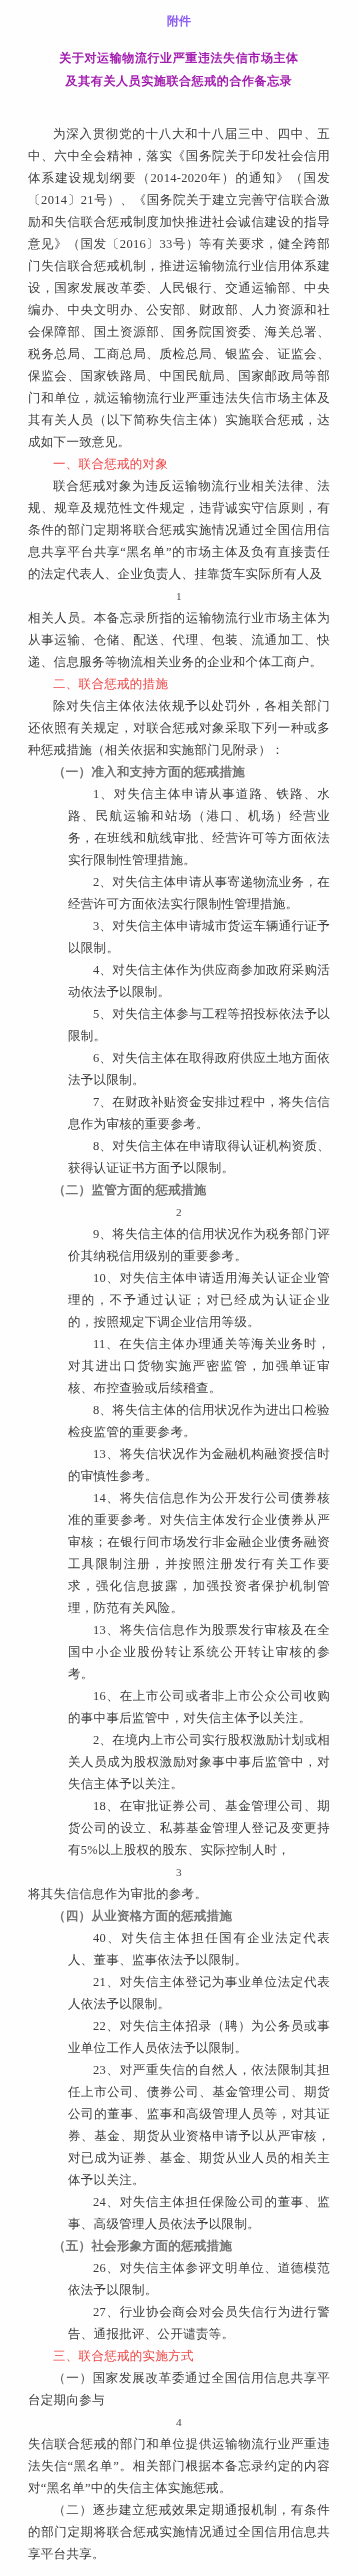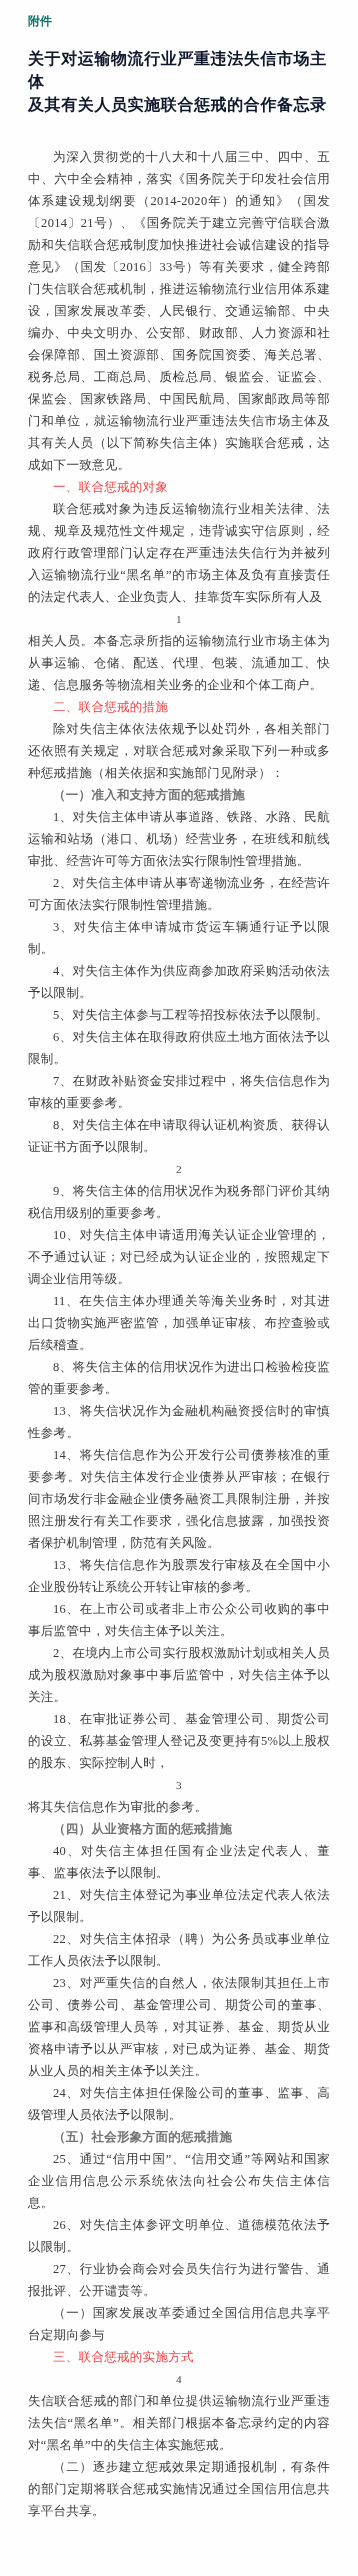--- a/index.html
+++ b/index.html
@@ -16,28 +16,30 @@
     min-height:2576px;
     background:#fefefe;
     box-sizing:border-box;
     padding:13px 28px 24px 28px;
     position:relative;
   }
   .attachment-label{
     font-size:12px;
     font-weight:bold;
     font-family:"Liberation Sans","DejaVu Sans",sans-serif;
-    color:#0f766e;
+    color:#8b5cf6;
     margin-bottom:16.7px;
+    text-align:center;
   }
   .doc-title{
-    font-size:16px;
+    text-align:center;
+    font-size:12px;
     line-height:23px;
     font-weight:bold;
-    color:#0f172a;
+    color:#a21caf;
     letter-spacing:0.6px;
     margin:0 0 0 0;
   }
   .doc-body{
     margin-top:30px;
     font-size:12.5px;
     line-height:22px;
     text-align:justify;
     letter-spacing:0.3px;
   }
@@ -48,21 +50,21 @@
     font-family:"Liberation Sans","DejaVu Sans",sans-serif;
     font-weight:normal;
     color:#ef4444;
     text-indent:2em;
   }
   .subheading{
     font-weight:600;
     color:#737373;
     text-indent:2em;
   }
-  .item{text-indent:2em;}
+  .item{text-indent:2em;margin-left:40px;}
   .page-number{
     text-align:center;
     text-indent:0;
     color:#4a4a4a;
     font-size:11.3px;
   }
 </style>
 </head>
 <body>
 
@@ -71,58 +73,58 @@
   <div class="attachment-label">附件</div>
 
   <div class="doc-title">
     <div>关于对运输物流行业严重违法失信市场主体</div>
     <div>及其有关人员实施联合惩戒的合作备忘录</div>
   </div>
 
   <div class="doc-body" id="doc-blocks">
       <div class="block paragraph">为深入贯彻党的十八大和十八届三中、四中、五中、六中全会精神，落实《国务院关于印发社会信用体系建设规划纲要（2014-2020年）的通知》（国发〔2014〕21号）、《国务院关于建立完善守信联合激励和失信联合惩戒制度加快推进社会诚信建设的指导意见》（国发〔2016〕33号）等有关要求，健全跨部门失信联合惩戒机制，推进运输物流行业信用体系建设，国家发展改革委、人民银行、交通运输部、中央编办、中央文明办、公安部、财政部、人力资源和社会保障部、国土资源部、国务院国资委、海关总署、税务总局、工商总局、质检总局、银监会、证监会、保监会、国家铁路局、中国民航局、国家邮政局等部门和单位，就运输物流行业严重违法失信市场主体及其有关人员（以下简称失信主体）实施联合惩戒，达成如下一致意见。</div>
       <div class="block heading1">一、联合惩戒的对象</div>
-      <div class="block paragraph">联合惩戒对象为违反运输物流行业相关法律、法规、规章及规范性文件规定，违背诚实守信原则，经政府行政管理部门认定存在严重违法失信行为并被列入运输物流行业“黑名单”的市场主体及负有直接责任的法定代表人、企业负责人、挂靠货车实际所有人及</div>
+      <div class="block paragraph">联合惩戒对象为违反运输物流行业相关法律、法规、规章及规范性文件规定，违背诚实守信原则，有条件的部门定期将联合惩戒实施情况通过全国信用信息共享平台共享“黑名单”的市场主体及负有直接责任的法定代表人、企业负责人、挂靠货车实际所有人及</div>
       <div class="block page-number">1</div>
       <div class="block paragraph-cont">相关人员。本备忘录所指的运输物流行业市场主体为从事运输、仓储、配送、代理、包装、流通加工、快递、信息服务等物流相关业务的企业和个体工商户。</div>
       <div class="block heading1">二、联合惩戒的措施</div>
       <div class="block paragraph">除对失信主体依法依规予以处罚外，各相关部门还依照有关规定，对联合惩戒对象采取下列一种或多种惩戒措施（相关依据和实施部门见附录）：</div>
       <div class="block subheading">（一）准入和支持方面的惩戒措施</div>
       <div class="block item">1、对失信主体申请从事道路、铁路、水路、民航运输和站场（港口、机场）经营业务，在班线和航线审批、经营许可等方面依法实行限制性管理措施。</div>
       <div class="block item">2、对失信主体申请从事寄递物流业务，在经营许可方面依法实行限制性管理措施。</div>
       <div class="block item">3、对失信主体申请城市货运车辆通行证予以限制。</div>
       <div class="block item">4、对失信主体作为供应商参加政府采购活动依法予以限制。</div>
       <div class="block item">5、对失信主体参与工程等招投标依法予以限制。</div>
       <div class="block item">6、对失信主体在取得政府供应土地方面依法予以限制。</div>
       <div class="block item">7、在财政补贴资金安排过程中，将失信信息作为审核的重要参考。</div>
       <div class="block item">8、对失信主体在申请取得认证机构资质、获得认证证书方面予以限制。</div>
+      <div class="block subheading">（二）监管方面的惩戒措施</div>
       <div class="block page-number">2</div>
       <div class="block item">9、将失信主体的信用状况作为税务部门评价其纳税信用级别的重要参考。</div>
       <div class="block item">10、对失信主体申请适用海关认证企业管理的，不予通过认证；对已经成为认证企业的，按照规定下调企业信用等级。</div>
       <div class="block item">11、在失信主体办理通关等海关业务时，对其进出口货物实施严密监管，加强单证审核、布控查验或后续稽查。</div>
       <div class="block item">8、将失信主体的信用状况作为进出口检验检疫监管的重要参考。</div>
       <div class="block item">13、将失信状况作为金融机构融资授信时的审慎性参考。</div>
       <div class="block item">14、将失信信息作为公开发行公司债券核准的重要参考。对失信主体发行企业债券从严审核；在银行间市场发行非金融企业债务融资工具限制注册，并按照注册发行有关工作要求，强化信息披露，加强投资者保护机制管理，防范有关风险。</div>
       <div class="block item">13、将失信信息作为股票发行审核及在全国中小企业股份转让系统公开转让审核的参考。</div>
       <div class="block item">16、在上市公司或者非上市公众公司收购的事中事后监管中，对失信主体予以关注。</div>
       <div class="block item">2、在境内上市公司实行股权激励计划或相关人员成为股权激励对象事中事后监管中，对失信主体予以关注。</div>
       <div class="block item">18、在审批证券公司、基金管理公司、期货公司的设立、私募基金管理人登记及变更持有5%以上股权的股东、实际控制人时，</div>
       <div class="block page-number">3</div>
       <div class="block paragraph-cont">将其失信信息作为审批的参考。</div>
       <div class="block subheading">（四）从业资格方面的惩戒措施</div>
       <div class="block item">40、对失信主体担任国有企业法定代表人、董事、监事依法予以限制。</div>
       <div class="block item">21、对失信主体登记为事业单位法定代表人依法予以限制。</div>
       <div class="block item">22、对失信主体招录（聘）为公务员或事业单位工作人员依法予以限制。</div>
       <div class="block item">23、对严重失信的自然人，依法限制其担任上市公司、债券公司、基金管理公司、期货公司的董事、监事和高级管理人员等，对其证券、基金、期货从业资格申请予以从严审核，对已成为证券、基金、期货从业人员的相关主体予以关注。</div>
       <div class="block item">24、对失信主体担任保险公司的董事、监事、高级管理人员依法予以限制。</div>
       <div class="block subheading">（五）社会形象方面的惩戒措施</div>
-      <div class="block item">25、通过“信用中国”、“信用交通”等网站和国家企业信用信息公示系统依法向社会公布失信主体信息。</div>
       <div class="block item">26、对失信主体参评文明单位、道德模范依法予以限制。</div>
       <div class="block item">27、行业协会商会对会员失信行为进行警告、通报批评、公开谴责等。</div>
+      <div class="block heading1">三、联合惩戒的实施方式</div>
       <div class="block paragraph">（一）国家发展改革委通过全国信用信息共享平台定期向参与</div>
-      <div class="block heading1">三、联合惩戒的实施方式</div>
       <div class="block page-number">4</div>
       <div class="block paragraph-cont">失信联合惩戒的部门和单位提供运输物流行业严重违法失信“黑名单”。相关部门根据本备忘录约定的内容对“黑名单”中的失信主体实施惩戒。</div>
       <div class="block paragraph">（二）逐步建立惩戒效果定期通报机制，有条件的部门定期将联合惩戒实施情况通过全国信用信息共享平台共享。</div>
     </div>
 
 </div>
 
 
 </body></html>

